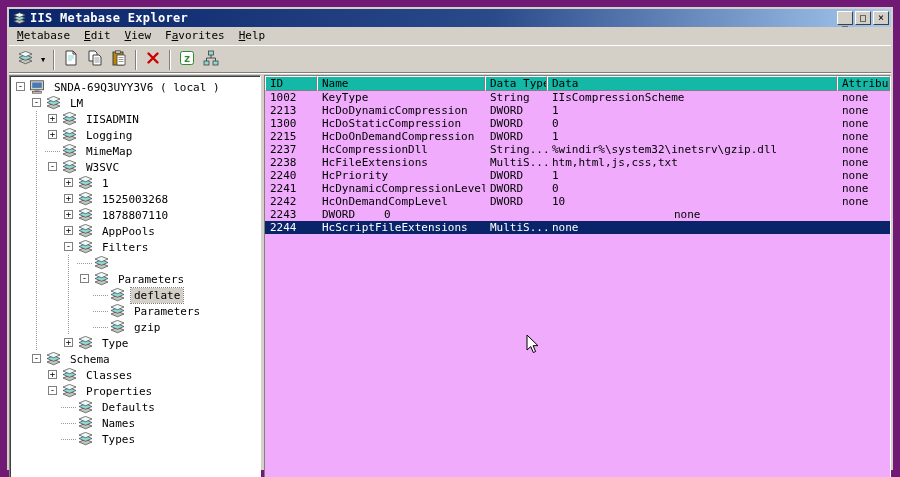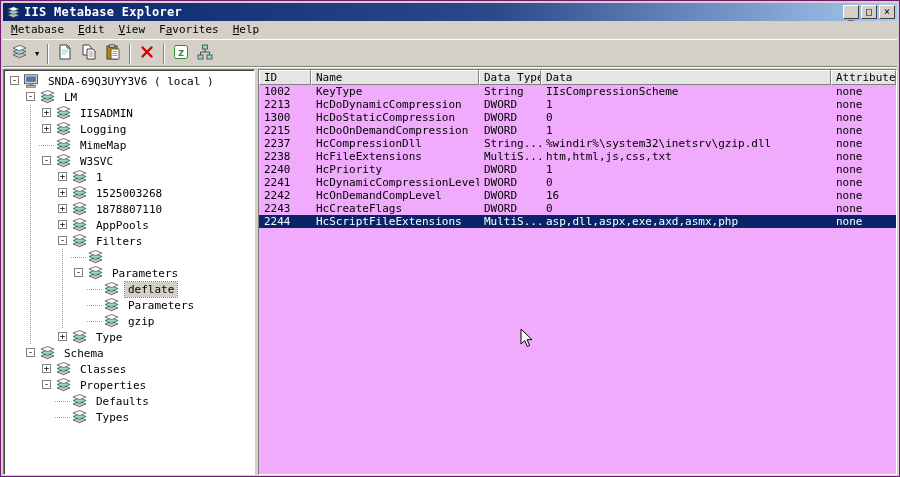--- a/index.html
+++ b/index.html
@@ -1,19 +1,19 @@
 <!DOCTYPE html>
 <html><head>
 <meta charset="utf-8">
 <style>
   *{box-sizing:border-box;margin:0;padding:0}
   html,body{width:900px;height:477px;overflow:hidden;background:#808080}
   body{font-family:"DejaVu Sans Mono",monospace;font-size:11px;color:#000}
 
-  .window{width:900px;height:477px;background:#d4d0c8;border:1px solid #701a75;padding:2px;position:relative}
+  .window{width:900px;height:477px;background:#d4d0c8;border:7px solid #701a75;padding:2px;position:relative}
 
   
   .titlebar{height:18px;display:flex;align-items:center;background:linear-gradient(to right,#0a246a 0%,#2a4a8a 55%,#a6caf0 100%);padding:0 2px;color:#fff}
   .app-icon{width:16px;height:14px;display:flex;align-items:center;justify-content:center;margin-right:3px}
   .title-text{flex:1;font-weight:bold;font-size:12px;letter-spacing:.3px;white-space:nowrap;overflow:hidden}
   .winbtn{width:16px;height:14px;background:#d4d0c8;border:1px solid;border-color:#fff #404040 #404040 #fff;color:#000;display:flex;align-items:center;justify-content:center;font-size:10px;line-height:10px;margin-left:2px;cursor:default}
   .winbtn.min span{transform:translateY(3px)}
 
   
   .menubar{height:18px;display:flex;padding-left:1px;background:#d4d0c8}
@@ -37,21 +37,21 @@
   .titem{display:flex;align-items:center;height:16px;white-space:nowrap}
   .tcell{width:16px;height:16px;flex:0 0 16px;position:relative}
   .tcell.guide{background-image:linear-gradient(to bottom,#9a9a9a 1px,transparent 1px);background-size:1px 2px;background-repeat:repeat-y;background-position:7px 0}
   .tcell.stub{background-image:linear-gradient(to right,#9a9a9a 1px,transparent 1px);background-size:2px 1px;background-repeat:repeat-x;background-position:0 8px}
   .expander{position:absolute;left:3px;top:3px;width:9px;height:9px;border:1px solid #808080;background:#fff;font-size:9px;line-height:7px;text-align:center;cursor:default}
   .ticon{width:18px;height:14px;flex:0 0 18px;margin-right:4px;display:flex;align-items:center}
   .tlabel{padding:1px 3px;line-height:13px}
   .tlabel.tsel{background:#d4d0c8;outline:1px dotted #808080}
 
   
-  .list-header{display:flex;height:15px;background:#e5e5e5;flex:0 0 15px}
+  .list-header{display:flex;height:15px;background:#14b8a6;flex:0 0 15px}
   .hcell{border:1px solid;border-color:#fff #808080 #808080 #fff;padding:0 4px;display:flex;align-items:center;white-space:nowrap;overflow:hidden;cursor:default}
   .list-body{flex:1;background:#f0abfc;overflow:hidden}
   .row{display:flex;height:13px;line-height:13px}
   .row.selected{background:#0a246a;color:#fff}
   .cell{padding:0 5px;white-space:nowrap;overflow:hidden}
   .c0{width:52px;flex:0 0 52px}
   .c1{width:168px;flex:0 0 168px}
   .c2{width:62px;flex:0 0 62px}
   .c3{width:290px;flex:0 0 290px}
   .c4{flex:1}
@@ -472,20 +472,34 @@
           <span class="tcell"></span>
           <span class="tcell"></span>
           <span class="tcell stub"></span>
           <span class="ticon">
             <svg width="17" height="14" viewBox="0 0 17 14">
               <path d="M2 10 L8.5 7.2 L15 10 L8.5 12.8 Z" fill="#c8c4bc" stroke="#404040" stroke-width="0.7"></path>
               <path d="M2 6.5 L8.5 3.7 L15 6.5 L8.5 9.3 Z" fill="#8fd8d8" stroke="#404040" stroke-width="0.7"></path>
               <path d="M2 3 L8.5 0.4 L15 3 L8.5 5.7 Z" fill="#eefafa" stroke="#404040" stroke-width="0.7"></path>
             </svg>
           </span>
+          <span class="tlabel">Names</span>
+        </div>
+        <div class="titem">
+          <span class="tcell"></span>
+          <span class="tcell"></span>
+          <span class="tcell"></span>
+          <span class="tcell stub"></span>
+          <span class="ticon">
+            <svg width="17" height="14" viewBox="0 0 17 14">
+              <path d="M2 10 L8.5 7.2 L15 10 L8.5 12.8 Z" fill="#c8c4bc" stroke="#404040" stroke-width="0.7"></path>
+              <path d="M2 6.5 L8.5 3.7 L15 6.5 L8.5 9.3 Z" fill="#8fd8d8" stroke="#404040" stroke-width="0.7"></path>
+              <path d="M2 3 L8.5 0.4 L15 3 L8.5 5.7 Z" fill="#eefafa" stroke="#404040" stroke-width="0.7"></path>
+            </svg>
+          </span>
           <span class="tlabel">Types</span>
         </div>
       </div>
     <div class="splitter"></div>
     <div class="pane list-pane">
       <div class="list-header">
           <span class="hcell c0">ID</span>
           <span class="hcell c1">Name</span>
           <span class="hcell c2">Data Type</span>
           <span class="hcell c3">Data</span>
@@ -545,35 +559,33 @@
             <span class="cell c0">2241</span>
             <span class="cell c1">HcDynamicCompressionLevel</span>
             <span class="cell c2">DWORD</span>
             <span class="cell c3">0</span>
             <span class="cell c4">none</span>
           </div>
           <div class="row">
             <span class="cell c0">2242</span>
             <span class="cell c1">HcOnDemandCompLevel</span>
             <span class="cell c2">DWORD</span>
-            <span class="cell c3">16</span>
+            <span class="cell c3">10</span>
             <span class="cell c4">none</span>
           </div>
           <div class="row">
             <span class="cell c0">2243</span>
-            <span class="cell c1">HcCreateFlags</span>
             <span class="cell c2">DWORD</span>
             <span class="cell c3">0</span>
             <span class="cell c4">none</span>
           </div>
           <div class="row selected">
             <span class="cell c0">2244</span>
             <span class="cell c1">HcScriptFileExtensions</span>
             <span class="cell c2">MultiS...</span>
-            <span class="cell c3">asp,dll,aspx,exe,axd,asmx,php</span>
             <span class="cell c4">none</span>
           </div>
         </div>
     </div>
   </div>
 
   <div class="mouse-cursor">
     <svg width="14" height="20" viewBox="0 0 14 20">
       <path d="M1,1 L1,16 L4.8,12.6 L7.3,18.5 L9.6,17.5 L7.1,11.7 L12,11.7 Z" fill="#ffffff" stroke="#000000" stroke-width="1"></path>
     </svg>

